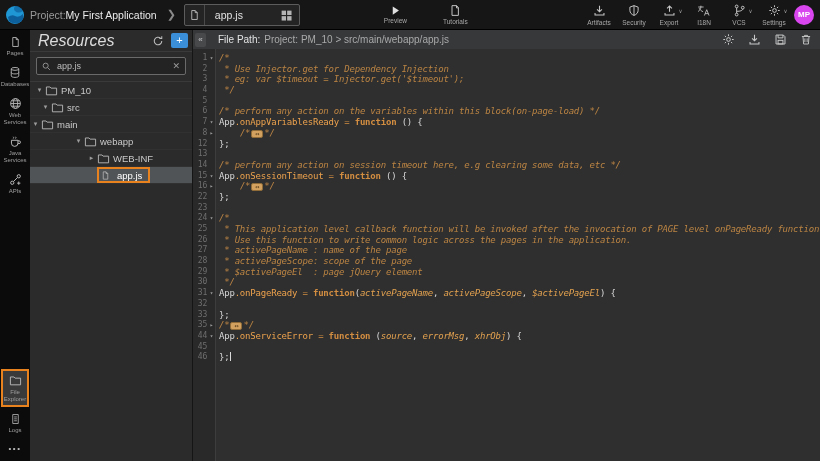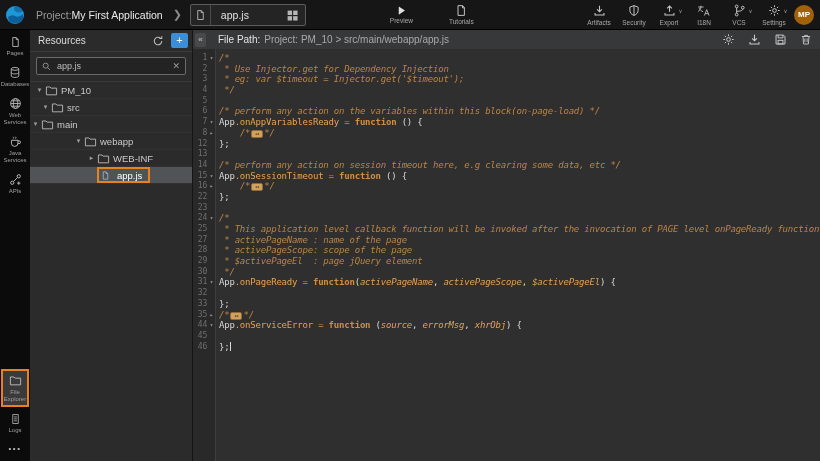--- a/index.html
+++ b/index.html
@@ -4,21 +4,21 @@
 <style>
   html,body{margin:0;padding:0;background:#000;}
   *{box-sizing:border-box;}
   .screen{position:relative;width:820px;height:461px;background:#2f2f2f;overflow:hidden;
           font-family:"Liberation Sans",sans-serif;color:#cfcfcf;}
 
   
   .topbar{position:absolute;left:0;top:0;width:820px;height:30px;background:#161616;
           display:flex;align-items:center;border-bottom:1px solid #000;}
   .logo{width:30px;height:30px;display:flex;align-items:center;justify-content:center;}
-  .proj{font-size:10.5px;margin-left:6px;white-space:nowrap;}
+  .proj{font-size:10.5px;white-space:nowrap;}
   .proj .plabel{color:#9a9a9a;}
   .proj .pname{color:#e9e9e9;}
   .crumb-chev{color:#8a8a8a;font-size:11px;margin:0 8px 0 10px;}
   .tab{height:22px;display:flex;align-items:center;border:1px solid #5c5c5c;border-radius:2px;
        background:#242424;min-width:116px;}
   .tab-ficon{width:20px;height:20px;display:flex;align-items:center;justify-content:center;
        border-right:1px solid #4a4a4a;color:#bdbdbd;}
   .tab-label{font-size:10.5px;color:#e2e2e2;padding:0 14px 0 10px;flex:1;}
   .tab-grid{width:14px;height:14px;margin-right:5px;color:#b5b5b5;}
   .tb-stack{display:flex;flex-direction:column;align-items:center;justify-content:center;
@@ -43,21 +43,21 @@
   .sb-ic{height:13px;display:flex;align-items:center;justify-content:center;}
   .sb-lbl{font-size:6px;color:#9f9f9f;text-align:center;line-height:7px;margin-top:2px;width:30px;}
   .sb-item.active{background:#3a3a3a;border:2px solid #e8821e;padding:3px 0 2px;width:28px;}
   .sb-bottom{margin-top:auto;margin-bottom:2px;display:flex;flex-direction:column;align-items:center;width:30px;}
   .sb-dots{letter-spacing:1.5px;font-size:8px;color:#bdbdbd;padding:6px 0;}
 
   
   .resources{position:absolute;left:30px;top:30px;width:163px;height:431px;background:#2b2b2b;
              border-right:1px solid #151515;display:flex;flex-direction:column;}
   .res-head{height:22px;display:flex;align-items:center;padding:0 4px 0 8px;border-bottom:1px solid #3a3a3a;}
-  .res-title{font-size:10px;color:#dcdcdc;flex:1;}
+  .res-title{font-size:16px;color:#dcdcdc;flex:1;font-style:italic;}
   .res-refresh{color:#bdbdbd;width:16px;height:16px;display:flex;align-items:center;justify-content:center;}
   .res-plus{width:17px;height:15px;background:#3b8fd8;border-radius:2px;color:#fff;font-size:11px;
             display:flex;align-items:center;justify-content:center;margin-left:5px;line-height:1;}
   .res-search{padding:5px 6px 6px;border-bottom:1px solid #3a3a3a;}
   .search-box{height:18px;border:1px solid #6a6a6a;border-radius:2px;background:#232323;
               display:flex;align-items:center;padding:0 5px;}
   .search-box svg{flex:none;color:#9a9a9a;}
   .search-input{flex:1;background:transparent;border:0;outline:0;color:#bdbdbd;font-size:9px;
                 margin-left:4px;width:60px;font-family:"Liberation Sans",sans-serif;}
   .search-x{color:#9a9a9a;font-size:9px;flex:none;}
@@ -199,21 +199,21 @@
           <span class="tb-ic">
             <svg width="13" height="13" viewBox="0 0 16 16" fill="none" stroke="currentColor" stroke-width="1.2">
               <circle cx="8" cy="8" r="2.3"></circle>
               <path d="M8 1.6v2.2M8 12.2v2.2M1.6 8h2.2M12.2 8h2.2M3.5 3.5l1.5 1.5M11 11l1.5 1.5M12.5 3.5L11 5M5 11l-1.5 1.5"></path>
             </svg>
             <span class="tb-caret">∨</span>
           </span>
           <div class="tb-lbl">Settings</div>
         </div>
       </div>
-    <div class="avatar" style="background: #a16207;">MP</div>
+    <div class="avatar" style="background: #d946ef;">MP</div>
   </div>
 
   <div class="sidebar">
     <div id="sb-top" style="width:30px;display:flex;flex-direction:column;align-items:center;">
         <div class="sb-item">
           <span class="sb-ic">
             <svg width="11" height="12" viewBox="0 0 16 16" fill="none" stroke="currentColor" stroke-width="1.3">
               <path d="M4 1.5h5l3 3V14.5H4z"></path>
               <path d="M9 1.5v3h3"></path>
             </svg>
@@ -481,20 +481,25 @@
             <span class="ln">24</span>
             <span class="fold">▾</span>
             <span class="ct"><span class="tk-cm">/*</span></span>
           </div>
           <div class="cl">
             <span class="ln">25</span>
             <span class="fold"></span>
             <span class="ct"><span class="tk-cm"> * This application level callback function will be invoked after the invocation of PAGE level onPageReady function.</span></span>
           </div>
           <div class="cl">
+            <span class="ln">26</span>
+            <span class="fold"></span>
+            <span class="ct"><span class="tk-cm"> * Use this function to write common logic across the pages in the application.</span></span>
+          </div>
+          <div class="cl">
             <span class="ln">27</span>
             <span class="fold"></span>
             <span class="ct"><span class="tk-cm"> * activePageName : name of the page</span></span>
           </div>
           <div class="cl">
             <span class="ln">28</span>
             <span class="fold"></span>
             <span class="ct"><span class="tk-cm"> * activePageScope: scope of the page</span></span>
           </div>
           <div class="cl">

